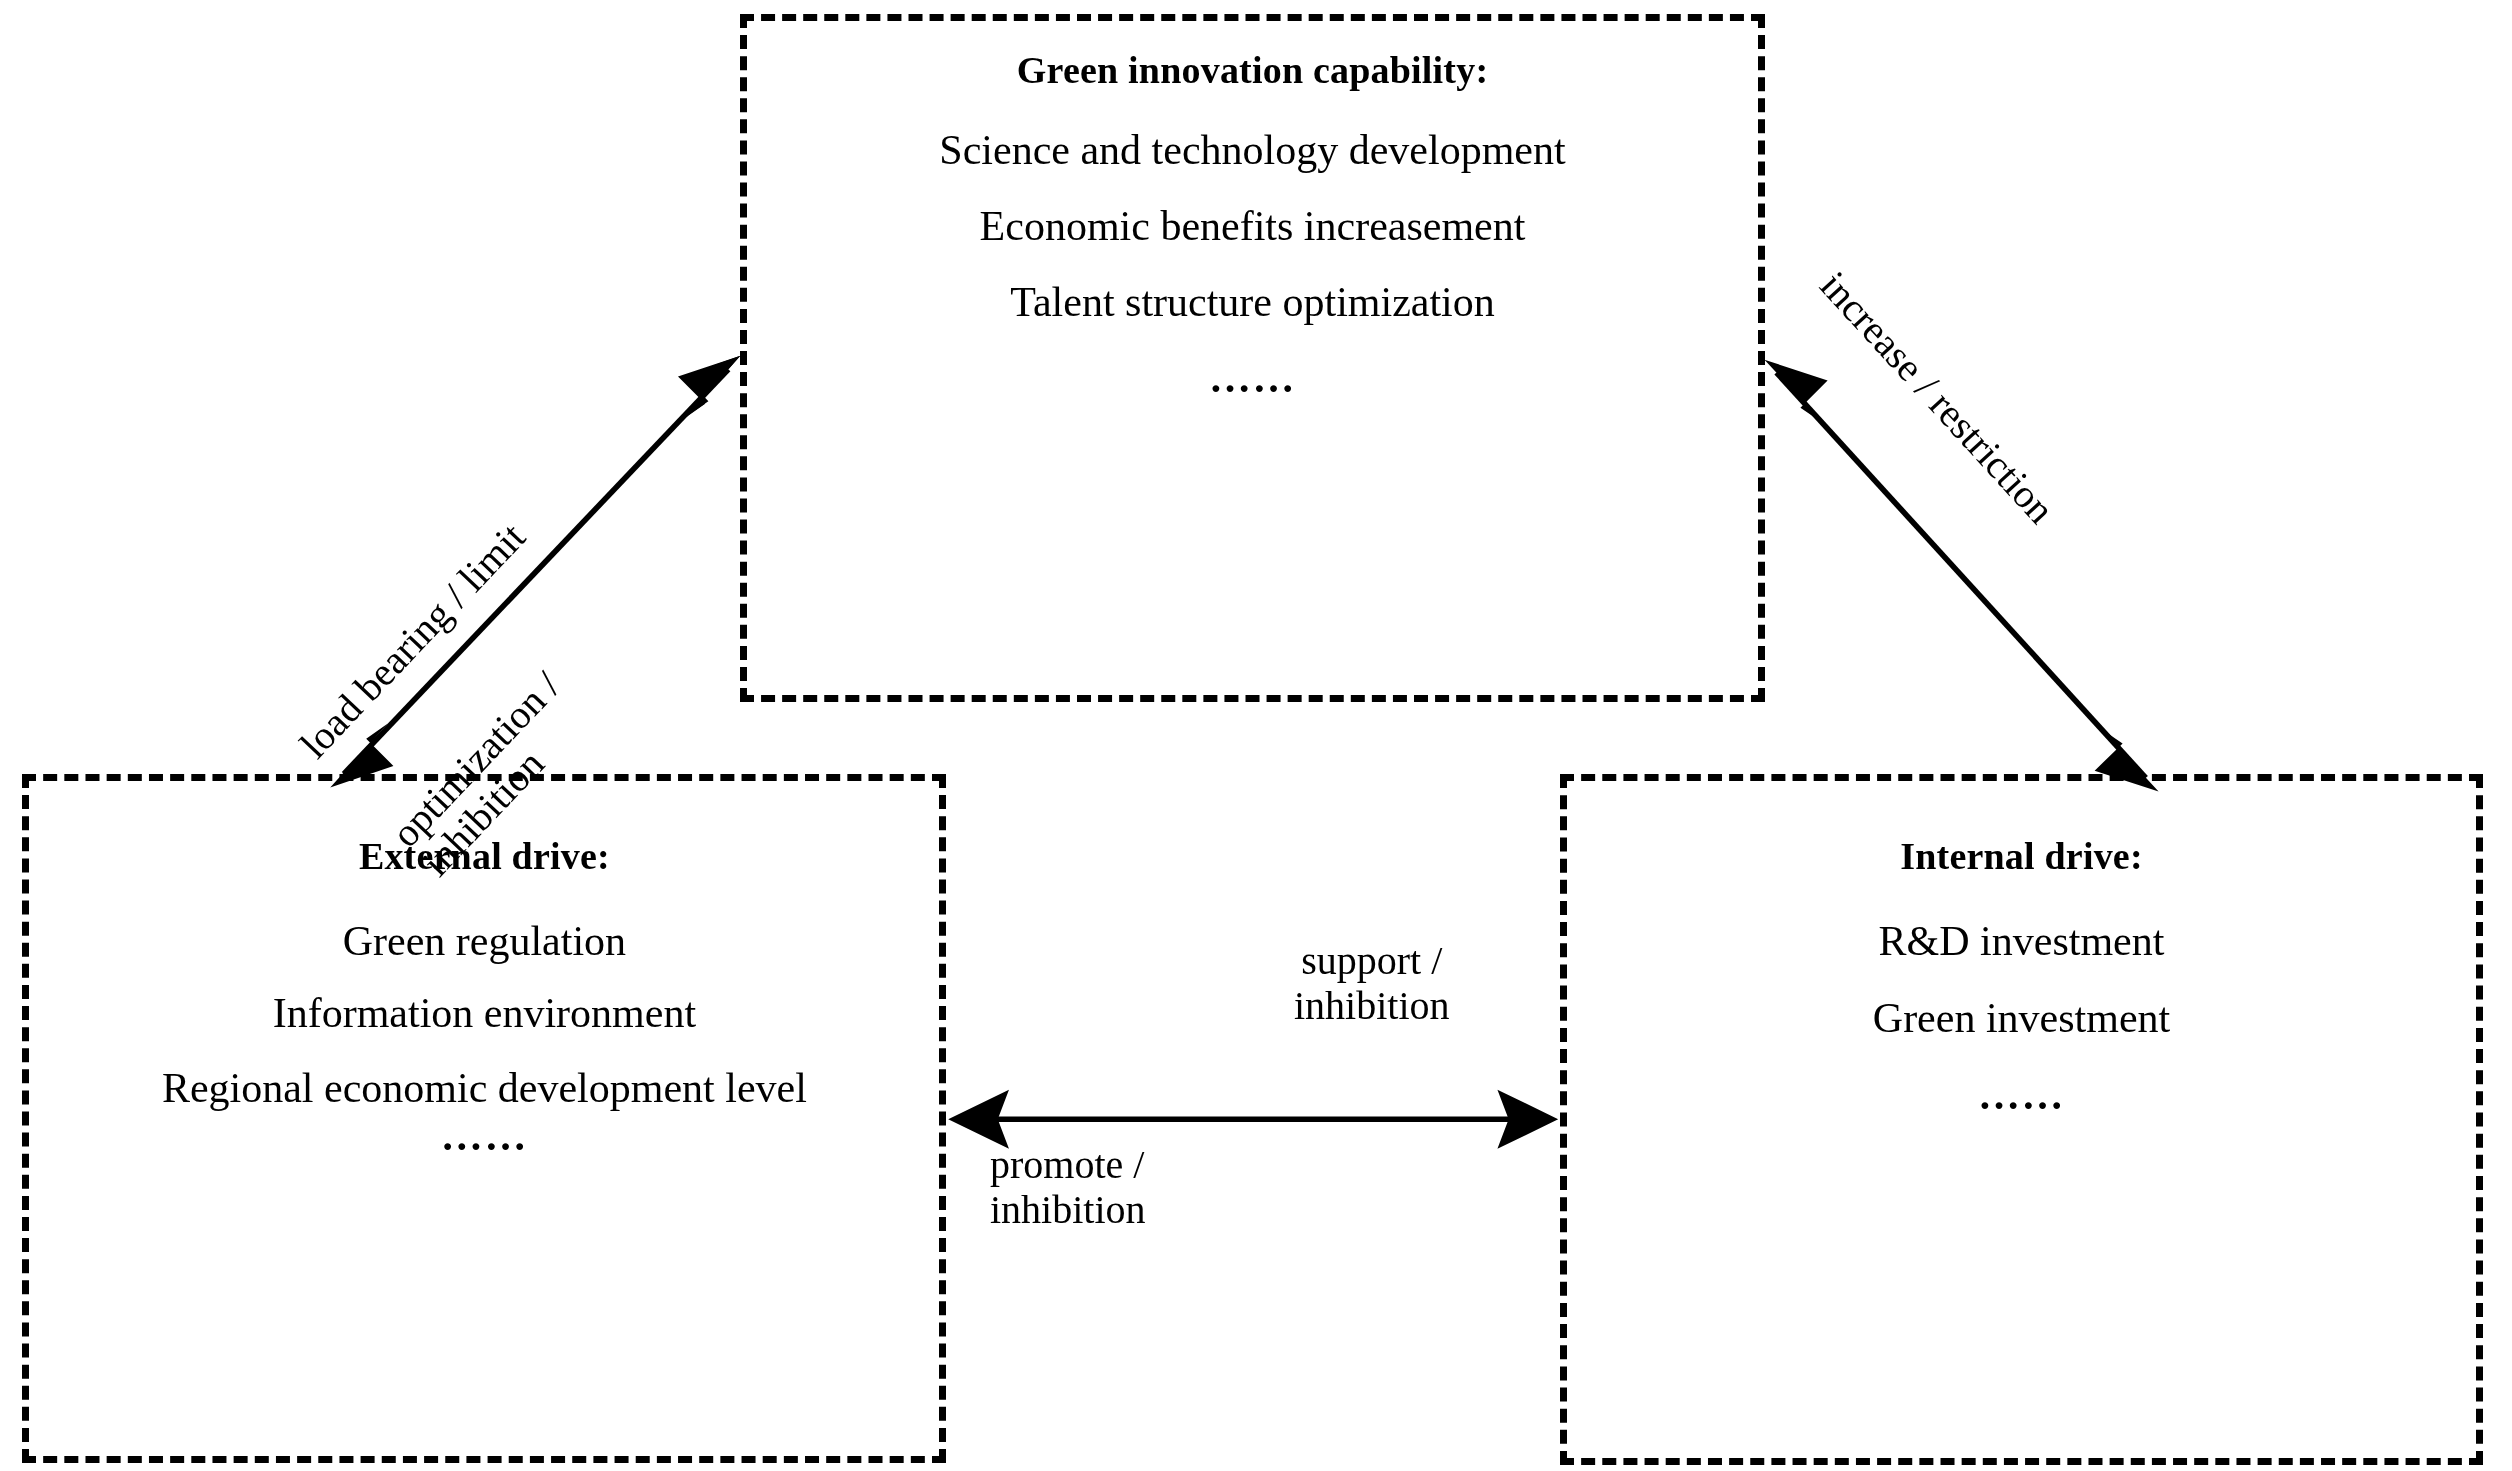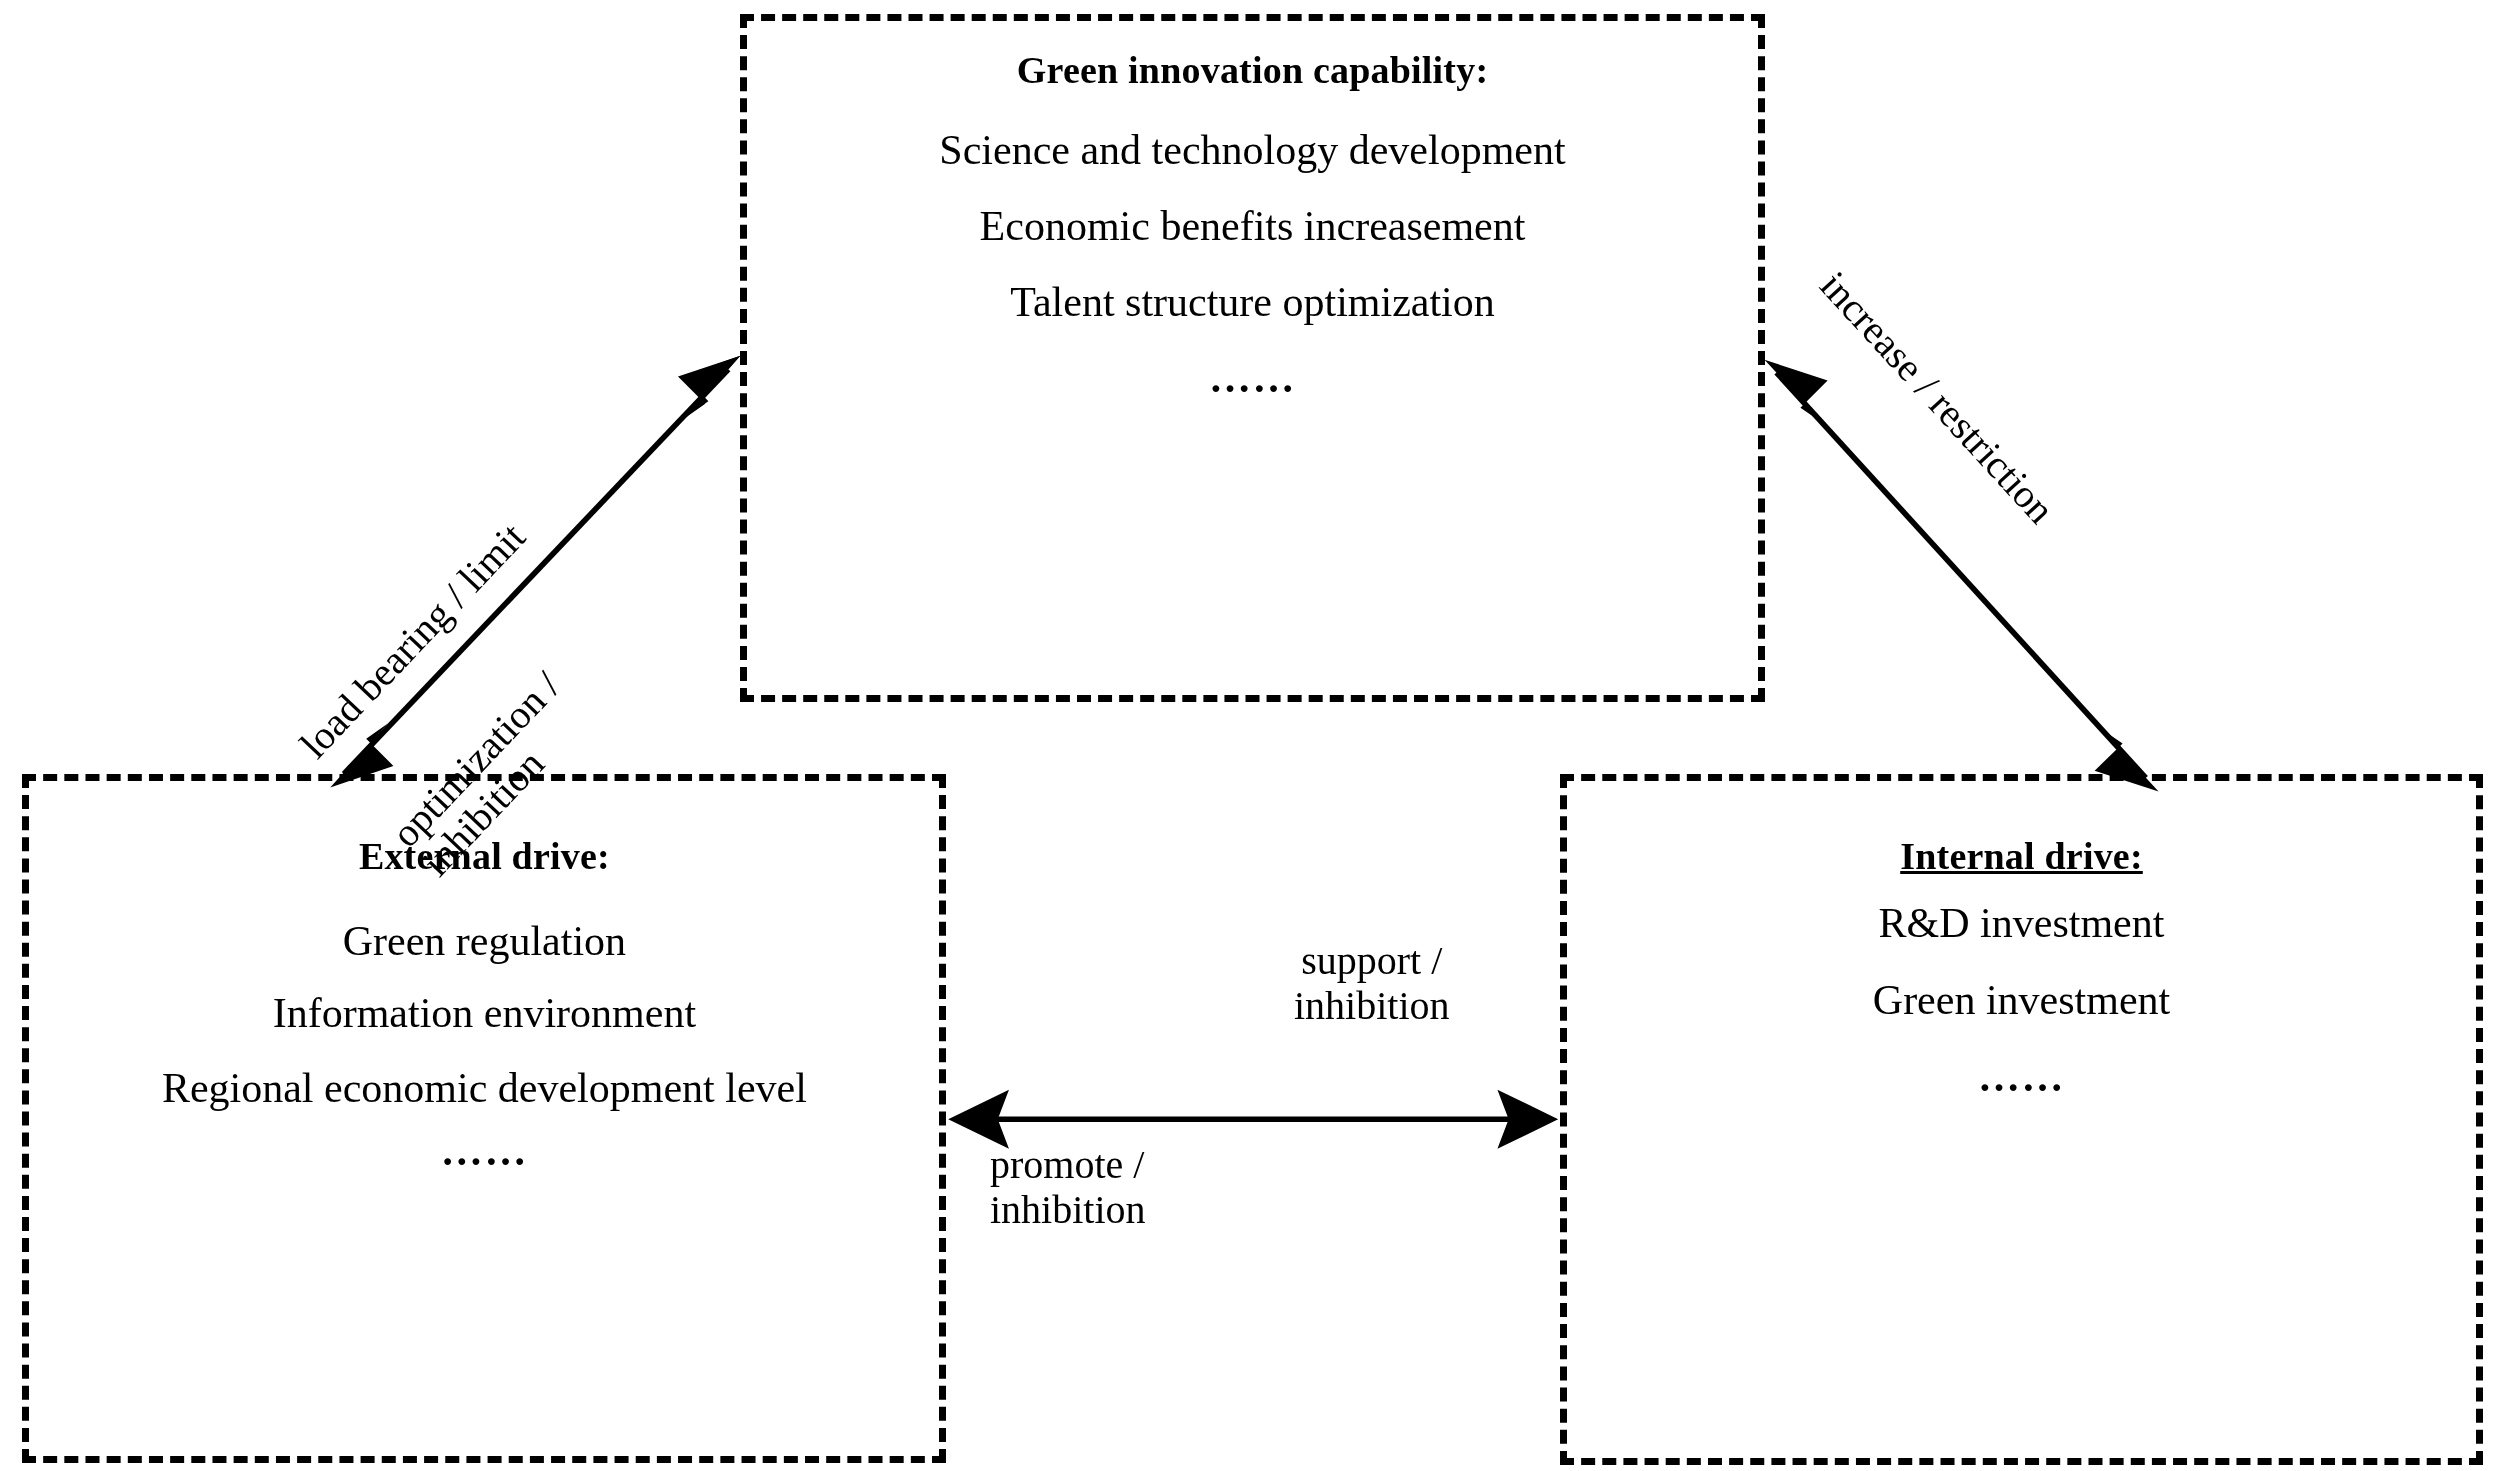--- a/index.html
+++ b/index.html
@@ -57,25 +57,25 @@
 
   
   #box-top .box-inner      { padding-top: 30px; }
   #box-top .box-title      { margin-bottom: 40px; }
   #box-top .box-line       { margin-bottom: 34px; }
   #box-top .ellipsis       { margin-top: 4.8px; }
 
   #box-left .box-inner     { padding-top: 56px; }
   #box-left .box-title     { margin-bottom: 45px; }
   #box-left .box-line      { margin-bottom: 30px; }
-  #box-left .box-line.l3   { margin-bottom: 16px; line-height: 1.18; padding: 0 32px; }
+  #box-left .box-line.l3   { margin-bottom: 1px; line-height: 1.18; padding: 0 32px; }
   #box-left .ellipsis      { margin-top: 1.6px; }
 
   #box-right .box-inner    { padding-top: 56px; }
-  #box-right .box-title    { margin-bottom: 27px; text-decoration: underline; }
+  #box-right .box-title    { margin-bottom: 45px; }
   #box-right .box-line     { margin-bottom: 35px; }
   #box-right .ellipsis     { margin-top: 4.8px; }
 
   
   #arrows {
     position: absolute;
     left: 0; top: 0;
     width: 2512px; height: 1471px;
     pointer-events: none;
   }

